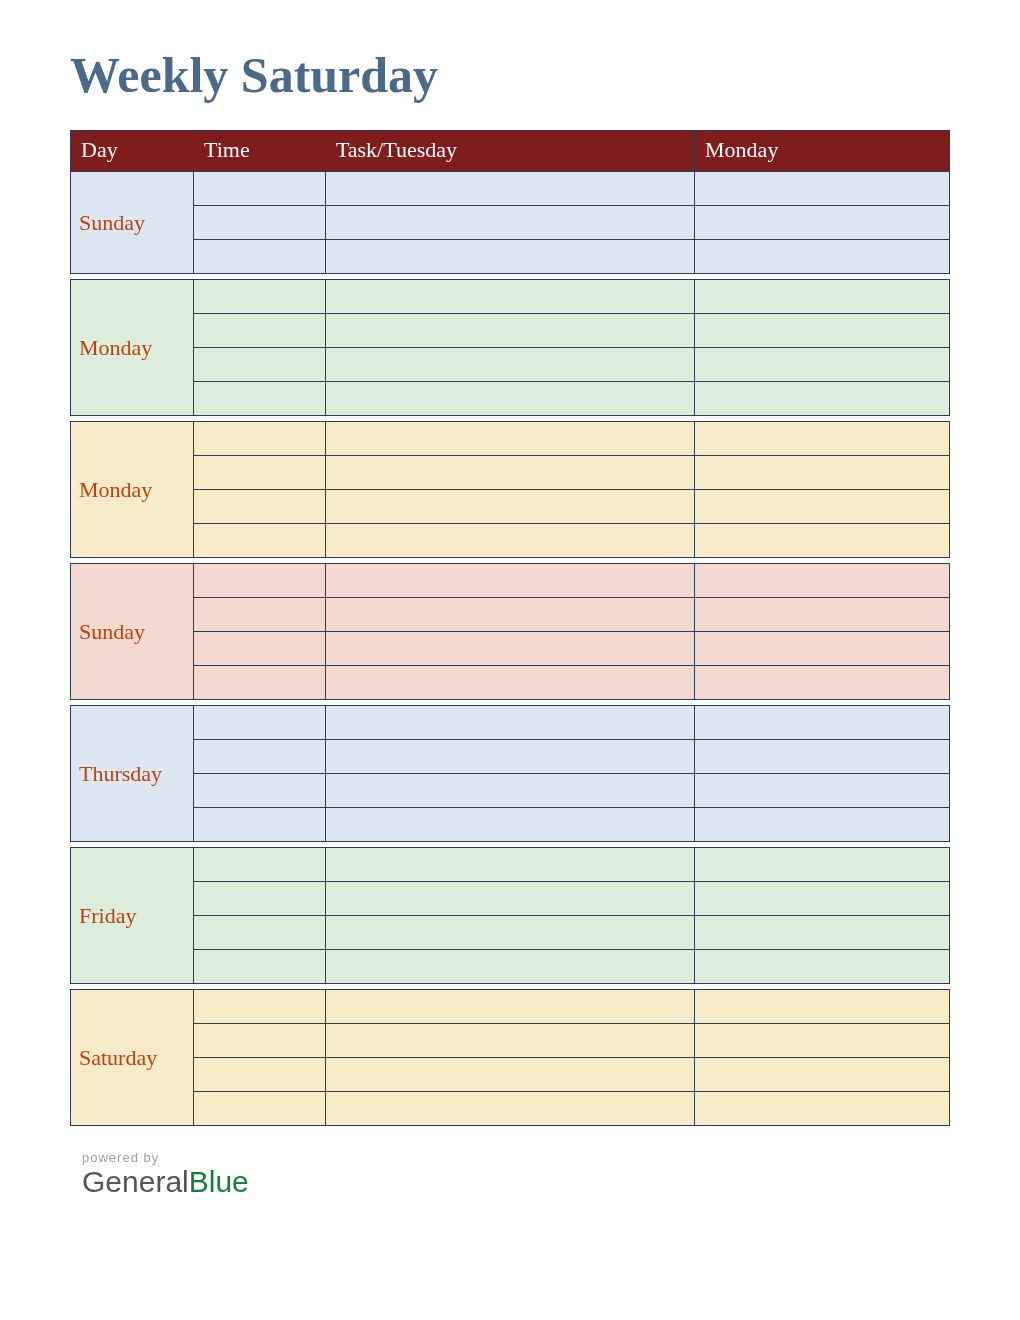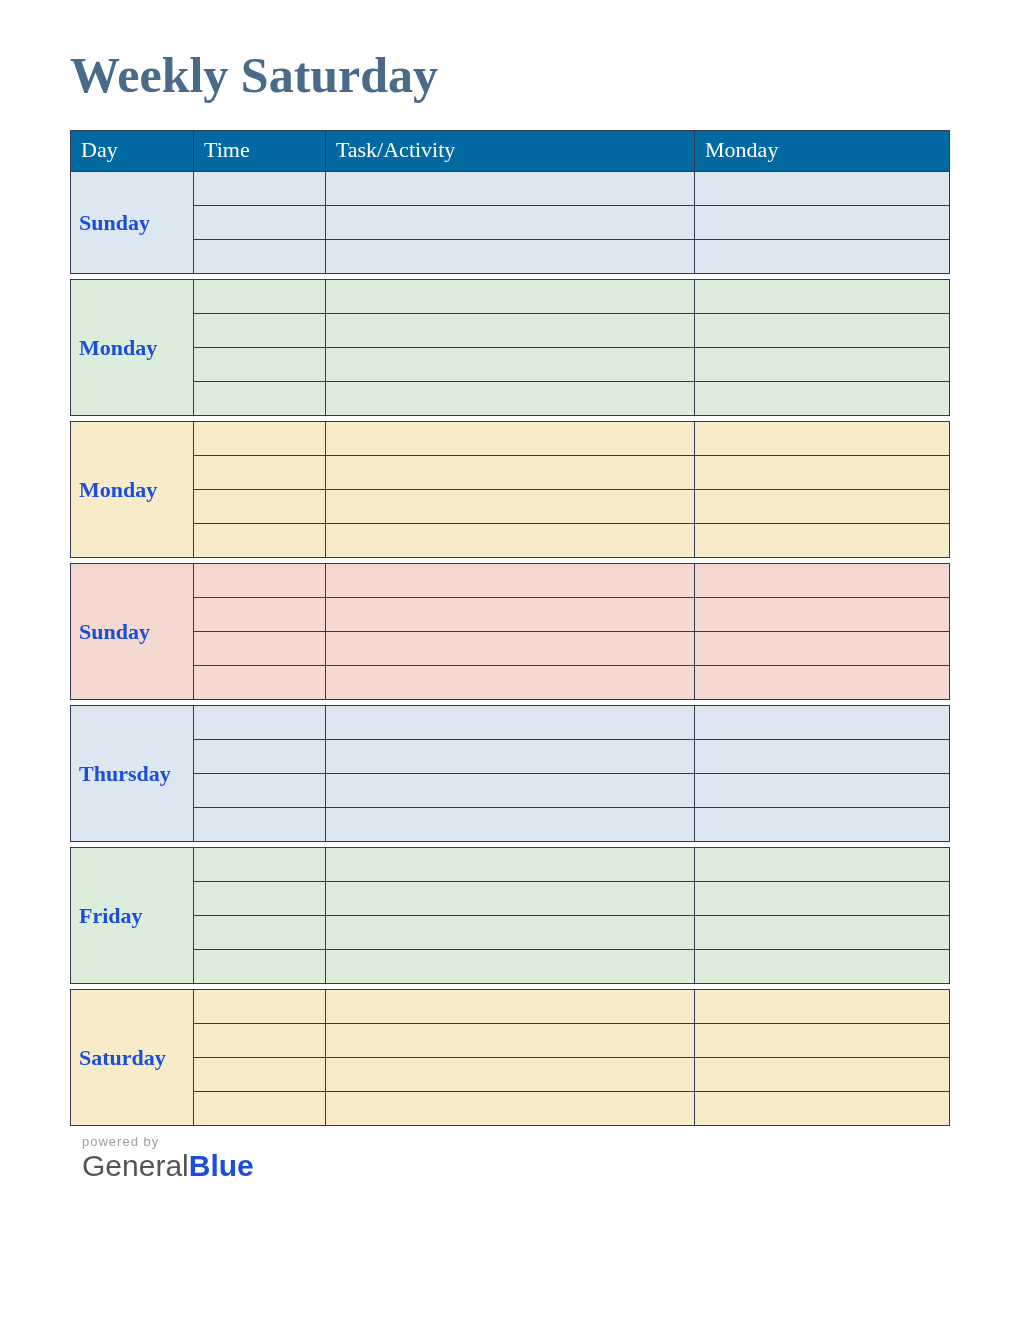--- a/index.html
+++ b/index.html
@@ -40,92 +40,92 @@
     height: 36px;
     background: #dde7f2;
     border: 1px solid #2f3b52;
   }
   table.schedule {
     width: 100%;
     border-collapse: collapse;
     table-layout: fixed;
   }
   table.schedule th {
-    background: #0369a1;
+    background: #7f1d1d;
     color: #fff;
     font-weight: normal;
     font-size: 22px;
     text-align: left;
     padding: 6px 10px 8px 10px;
     border: 1px solid #2f3b52;
     font-family: "Brush Script MT", "Segoe Script", cursive;
   }
   table.schedule td {
     border: 1px solid #2f3b52;
     height: 34px;
     padding: 0 8px;
   }
   td.first-row { height: 42px; }
   td.day-cell {
     font-size: 22px;
-    color: #1d4ed8;
-    font-weight: bold;
+    color: #c2410c;
+    font-weight: normal;
     text-align: left;
     vertical-align: middle;
     padding-left: 8px;
   }
   .col-day  { width: 14%; }
   .col-time { width: 15%; }
   .col-task { width: 42%; }
   .col-notes{ width: 29%; }
   .gap-cell {
     background: #fff !important;
     border-left: none !important;
     border-right: none !important;
     height: 6px !important;
     padding: 0 !important;
   }
   .footer {
-    margin-top: 8px;
+    margin-top: 24px;
     font-family: Arial, Helvetica, sans-serif;
     color: #888;
   }
   .footer .powered {
     font-size: 13px;
     letter-spacing: 1px;
     margin-left: 12px;
     color: #9aa0a6;
   }
   .footer .brand {
     font-size: 30px;
     margin-left: 12px;
     color: #555;
     line-height: 1.1;
   }
-  .footer .brand .blue { color: #1d4ed8; font-weight: bold; }
+  .footer .brand .blue { color: #15803d; }
 </style>
 </head>
 <body>
 
 <div class="header-row">
   <div class="title">Weekly Saturday</div>
 </div>
 
 <table class="schedule">
   <colgroup>
     <col class="col-day">
       <col class="col-time">
       <col class="col-task">
       <col class="col-notes">
   </colgroup>
   <thead>
     <tr>
       <th>Day</th>
       <th>Time</th>
-      <th>Task/Activity</th>
+      <th>Task/Tuesday</th>
       <th>Monday</th>
     </tr>
   </thead>
   <tbody id="schedule-body">
       <tr>
         <td rowspan="3" class="day-cell" style="background: rgb(221, 231, 242);">Sunday</td>
         <td class="first-row" style="background: rgb(221, 231, 242);"></td>
         <td class="first-row" style="background: rgb(221, 231, 242);"></td>
         <td class="first-row" style="background: rgb(221, 231, 242);"></td>
       </tr>

